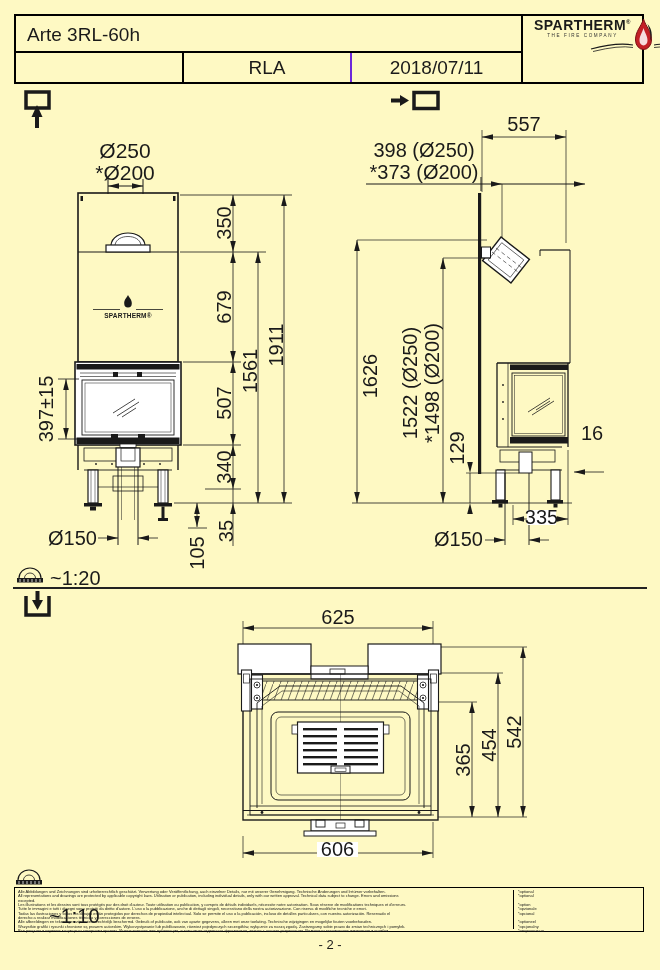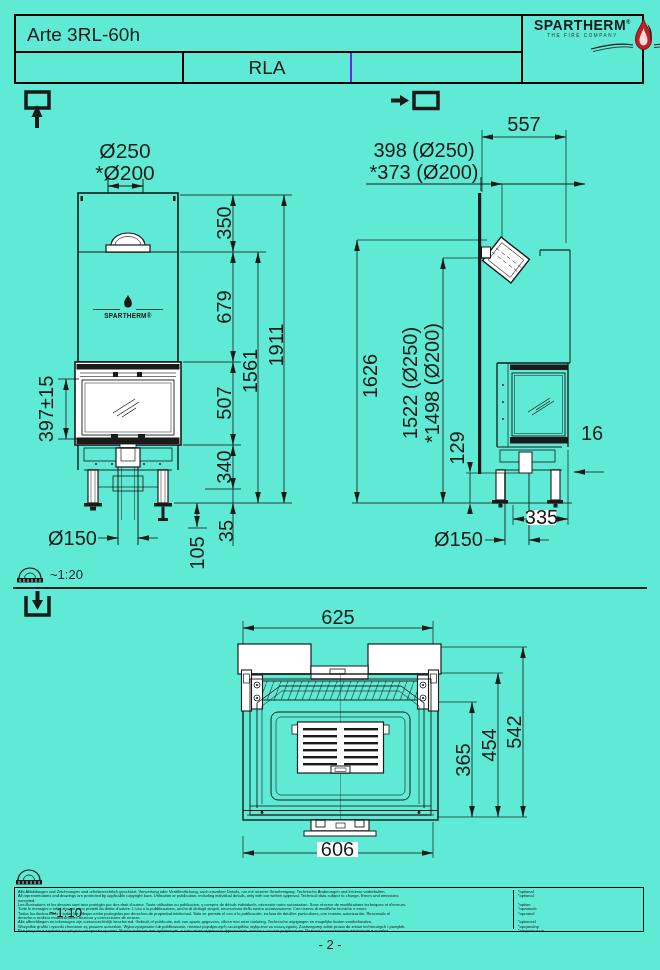--- a/index.html
+++ b/index.html
@@ -1,16 +1,16 @@
 <!DOCTYPE html>
 <html><head>
 <meta charset="utf-8">
 <style>
   html,body { margin:0; padding:0; background:#e8e8e8; }
-  .sheet { position:relative; width:660px; height:970px; background:#5eead4; overflow:hidden;
+  .sheet { position:relative; width:660px; height:970px; background:#fef9c3; overflow:hidden;
            font-family:"Liberation Sans", sans-serif; color:#1a1a1a; }
 
   
   .tblock { position:absolute; left:14px; top:14px; width:630px; height:70px; border:2px solid #000; box-sizing:border-box; }
   .tb-cell { position:absolute; box-sizing:border-box; }
   .tb-model { left:0; top:0; width:505px; height:37px; border-bottom:2px solid #000; font-size:19px; padding:8px 0 0 11px; }
   .tb-blank { left:0; top:37px; width:168px; height:29px; border-right:2px solid #000; }
   .tb-rla   { left:168px; top:37px; width:168px; height:29px; border-right:2px solid #6d28d9; font-size:19px; text-align:center; padding-top:4px; }
   .tb-date  { left:336px; top:37px; width:169px; height:29px; font-size:19px; text-align:center; padding-top:4px; }
   .tb-logo  { left:505px; top:0; width:121px; height:66px; border-left:2px solid #000; text-align:center; }
@@ -21,38 +21,39 @@
   svg { position:absolute; overflow:visible; }
   .ln { stroke:#1a1a1a; fill:none; }
   .fl { fill:#1a1a1a; stroke:none; }
   .wh { fill:#ffffff; }
   text { fill:#1a1a1a; stroke:none; font-family:"Liberation Sans", sans-serif; }
   .dim { font-size:20px; }
   .dim21 { font-size:21px; }
   .minilogo { font-size:6.5px; font-weight:bold; letter-spacing:0.2px; }
 
   .divider { position:absolute; left:13px; top:587px; width:634px; height:0; border-top:2px solid #222; }
-  .scalelbl { position:absolute; font-size:13px;text-align:right; }
+  .scalelbl { position:absolute; font-size:20px;text-align:right; }
 
   
   .footerbox { position:absolute; left:14px; top:887px; width:630px; height:45px; border:1.6px solid #000; box-sizing:border-box; }
   .legal { position:absolute; left:3px; top:2px; width:490px; font-size:4px; line-height:4.35px; white-space:nowrap; overflow:hidden; }
   .optcol { position:absolute; left:498px; top:2px; width:125px; font-size:4px; line-height:4.35px; border-left:1px solid #000; padding-left:4px; height:39px; }
   .legal div, .optcol div { height:4.35px; }
   .pagenum { position:absolute; left:0; top:937px; width:660px; text-align:center; font-size:13px; }
 </style>
 </head>
 <body>
 
 <div class="sheet">
 
   <div class="tblock">
     <div class="tb-cell tb-model">Arte 3RL-60h</div>
     <div class="tb-cell tb-blank"></div>
     <div class="tb-cell tb-rla">RLA</div>
+    <div class="tb-cell tb-date">2018/07/11</div>
     <div class="tb-cell tb-logo">
       <svg width="121" height="40" viewBox="0 0 121 40">
         <path class="ln" d="M8 33 Q34 26 50 29" stroke-width="1.1"></path>
         <path class="ln" d="M10 35.5 Q36 29 50 31.5" stroke-width="0.8"></path>
         <path class="ln" d="M71 29 Q88 26 113 33" stroke-width="1.1"></path>
         <path class="ln" d="M71 31.5 Q86 29 111 35.5" stroke-width="0.8"></path>
         <path d="M60.5 3 C58 11 52.5 15 52.5 24 a8 9.5 0 0 0 16 0 C68.5 15 63 11 60.5 3 Z" fill="#c32026" stroke="#7a0f14" stroke-width="1"></path>
         <path d="M60.5 12 C59.3 17 56.5 19.5 56.5 24.5 a4 5 0 0 0 8 0 C64.5 19.5 61.7 17 60.5 12 Z" fill="#ffffff" stroke="none" opacity="0.85"></path>
         <path d="M64.5 8 C66.5 14 68.5 18 67 25 C70 20 69 13 64.5 8 Z" fill="#1a1a1a" stroke="none"></path>
       </svg>

